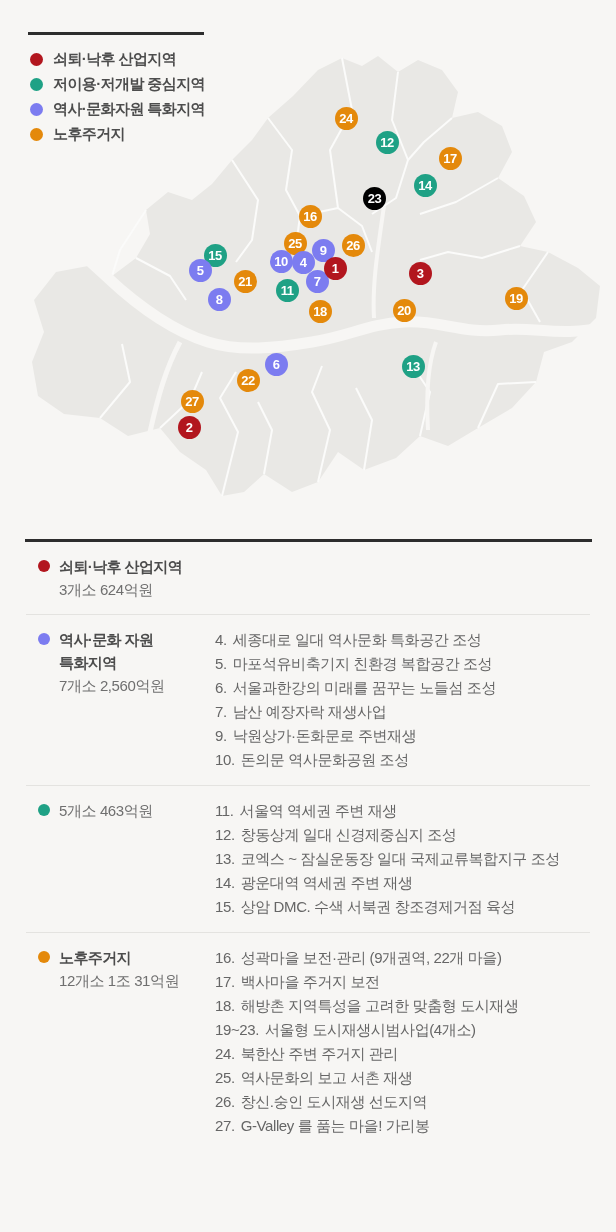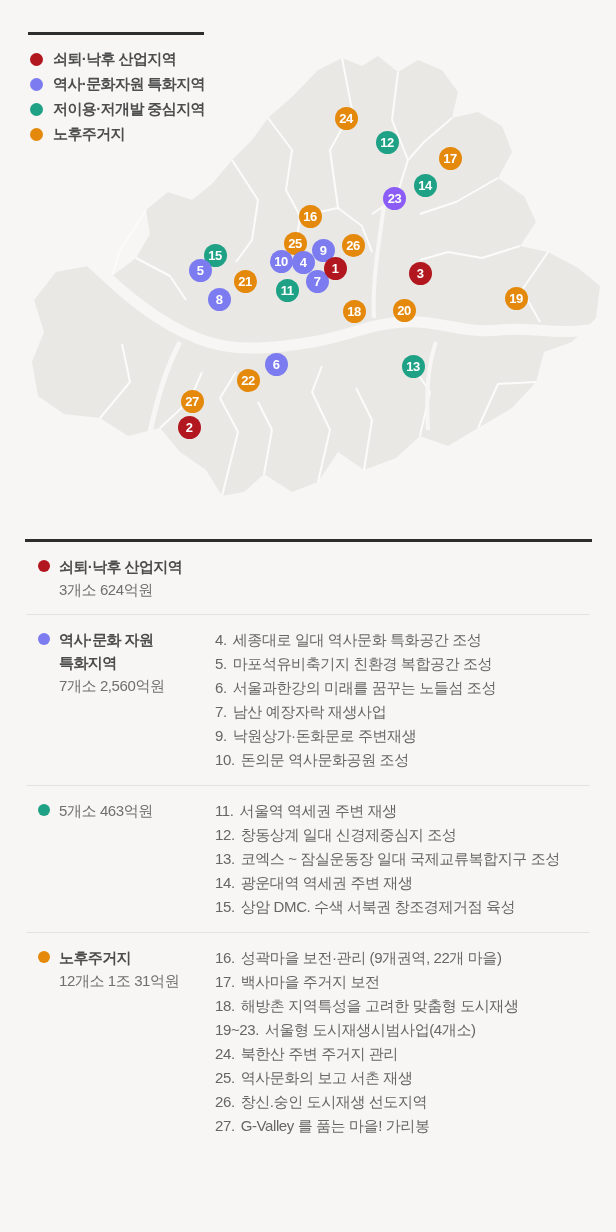--- a/index.html
+++ b/index.html
@@ -77,55 +77,55 @@
   </svg>
 
   <div class="legend-rule"></div>
   <div class="legend">
   <div class="legend-row">
     <span class="legend-dot" style="background: rgb(178, 22, 30);"></span>
     <span class="legend-label">쇠퇴·낙후 산업지역</span>
   </div>
 
   <div class="legend-row">
+    <span class="legend-dot" style="background: rgb(31, 161, 133);"></span>
+    <span class="legend-label">저이용·저개발 중심지역</span>
+  </div>
+
+  <div class="legend-row">
     <span class="legend-dot" style="background: rgb(124, 124, 240);"></span>
     <span class="legend-label">역사·문화자원 특화지역</span>
-  </div>
-
-  <div class="legend-row">
-    <span class="legend-dot" style="background: rgb(31, 161, 133);"></span>
-    <span class="legend-label">저이용·저개발 중심지역</span>
   </div>
 
   <div class="legend-row">
     <span class="legend-dot" style="background: rgb(228, 137, 11);"></span>
     <span class="legend-label">노후주거지</span>
   </div>
 </div>
 
   <div id="markers">
       <div class="marker" style="left: 334.5px; top: 106.5px; background: rgb(228, 137, 11);">24</div>
       <div class="marker" style="left: 375.5px; top: 130.5px; background: rgb(31, 161, 133);">12</div>
       <div class="marker" style="left: 438.5px; top: 146.5px; background: rgb(228, 137, 11);">17</div>
       <div class="marker" style="left: 413.5px; top: 173.5px; background: rgb(31, 161, 133); text-align: center;">14</div>
-      <div class="marker" style="left: 383px; top: 186.5px; background: #8b5cf6;">23</div>
+      <div class="marker" style="left: 363px; top: 186.5px; background: #000000;">23</div>
       <div class="marker" style="left: 298.5px; top: 204.5px; background: rgb(228, 137, 11);">16</div>
       <div class="marker" style="left: 203.5px; top: 243.5px; background: rgb(31, 161, 133);">15</div>
       <div class="marker" style="left: 188.5px; top: 258.5px; background: rgb(124, 124, 240);">5</div>
       <div class="marker" style="left: 233.5px; top: 269.5px; background: rgb(228, 137, 11);">21</div>
       <div class="marker" style="left: 207.5px; top: 287.5px; background: rgb(124, 124, 240);">8</div>
       <div class="marker" style="left: 283.5px; top: 231.5px; background: rgb(228, 137, 11);">25</div>
       <div class="marker" style="left: 341.5px; top: 233.5px; background: rgb(228, 137, 11);">26</div>
       <div class="marker" style="left: 269.5px; top: 249.5px; background: rgb(124, 124, 240);">10</div>
       <div class="marker" style="left: 311.5px; top: 238.5px; background: rgb(124, 124, 240);">9</div>
       <div class="marker" style="left: 291.5px; top: 250.5px; background: rgb(124, 124, 240);">4</div>
       <div class="marker" style="left: 305.5px; top: 269.5px; background: rgb(124, 124, 240);">7</div>
       <div class="marker" style="left: 323.5px; top: 256.5px; background: rgb(178, 22, 30);">1</div>
       <div class="marker" style="left: 275.5px; top: 278.5px; background: rgb(31, 161, 133);">11</div>
-      <div class="marker" style="left: 308.5px; top: 299.5px; background: rgb(228, 137, 11); margin-left: 34px;">18</div>
+      <div class="marker" style="left: 308.5px; top: 299.5px; background: rgb(228, 137, 11);">18</div>
       <div class="marker" style="left: 408.5px; top: 261.5px; background: rgb(178, 22, 30);">3</div>
       <div class="marker" style="left: 392.5px; top: 298.5px; background: rgb(228, 137, 11);">20</div>
       <div class="marker" style="left: 504.5px; top: 286.5px; background: rgb(228, 137, 11);">19</div>
       <div class="marker" style="left: 401.5px; top: 354.5px; background: rgb(31, 161, 133);">13</div>
       <div class="marker" style="left: 264.5px; top: 352.5px; background: rgb(124, 124, 240);">6</div>
       <div class="marker" style="left: 236.5px; top: 368.5px; background: rgb(228, 137, 11);">22</div>
       <div class="marker" style="left: 180.5px; top: 389.5px; background: rgb(228, 137, 11);">27</div>
       <div class="marker" style="left: 177.5px; top: 415.5px; background: rgb(178, 22, 30);">2</div>
     </div>
 

